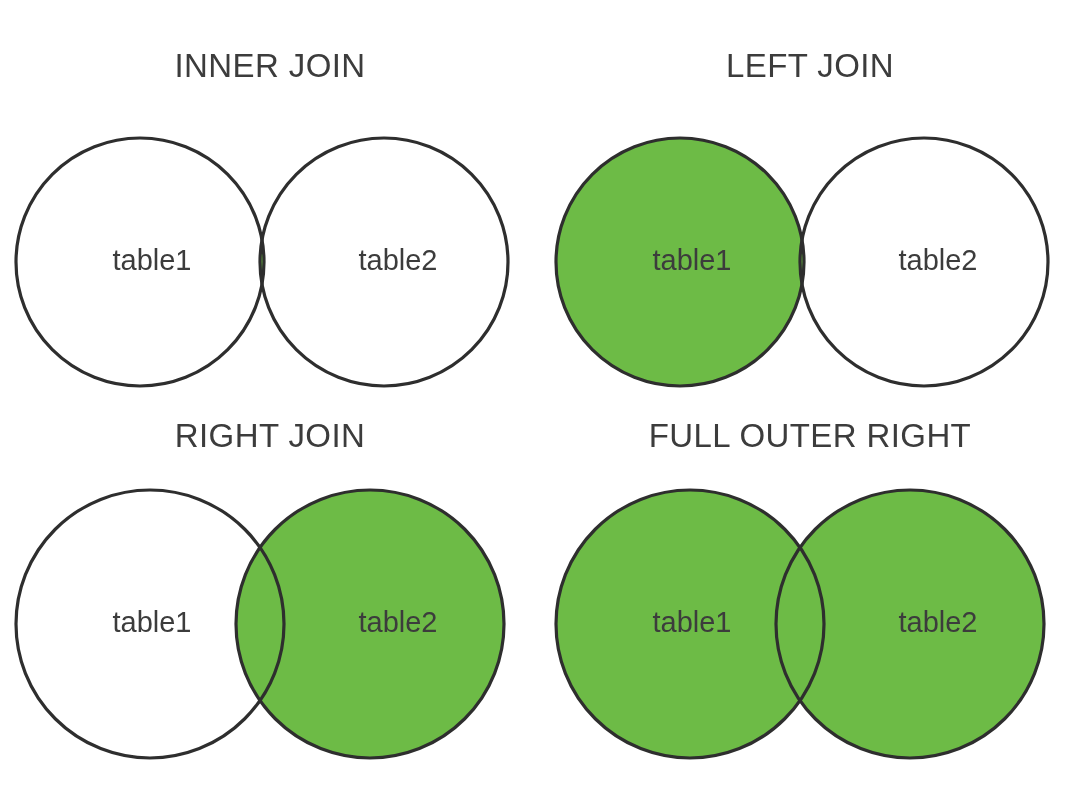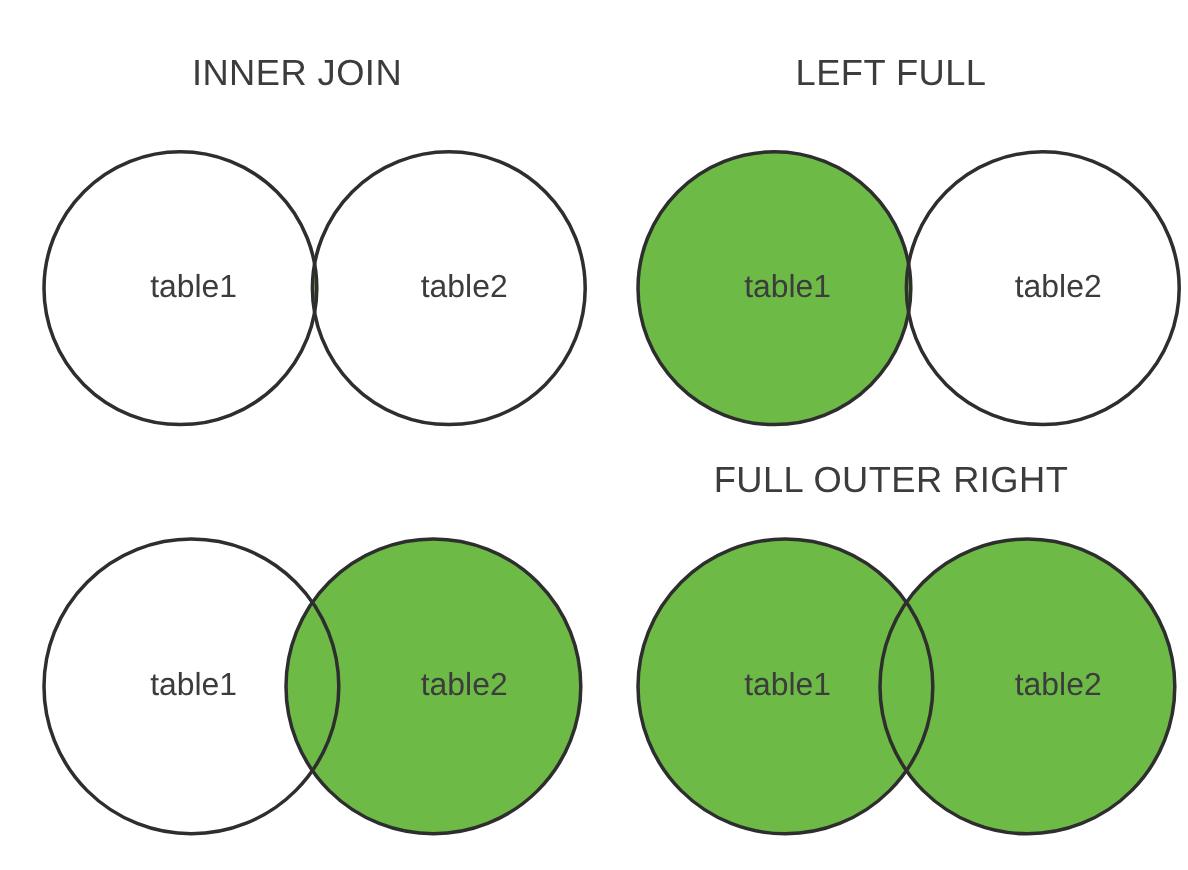--- a/index.html
+++ b/index.html
@@ -25,21 +25,20 @@
     font-size:33px;
     letter-spacing:0.4px;
     color:#3c3c3c;
     font-weight:400;
     white-space:nowrap;
   }
   .venn-wrap{
     position:absolute;
     left:0;top:0;
     width:540px;
-    padding-left:24px;
   }
   .venn-svg{display:block;}
   .circle-label{
     font-family:"Liberation Sans", sans-serif;
     font-size:29px;
     fill:#3c3c3c;
     text-anchor:middle;
     dominant-baseline:middle;
   }
 </style>
@@ -63,34 +62,35 @@
         </g>
         <circle cx="140" cy="152" r="124" fill="none" stroke="#2e2e2e" stroke-width="3.2"></circle>
         <circle cx="384" cy="152" r="124" fill="none" stroke="#2e2e2e" stroke-width="3.2"></circle>
         <text class="circle-label" x="152" y="152">table1</text>
         <text class="circle-label" x="398" y="152">table2</text>
       </svg>
     </div>
   </div>
 
   <div class="panel" style="left:540px;top:0px;height:410px;">
-    <div class="panel-title" style="top:47px;">LEFT FULL</div>
+    <div class="panel-title" style="top:47px;">LEFT JOIN</div>
     <div class="venn-wrap" style="top:110px;">
       <svg class="venn-svg" width="540" height="300" viewBox="0 0 540 300" xmlns="http://www.w3.org/2000/svg">
 
         <circle cx="140" cy="152" r="124" fill="#6dbb46"></circle>
         <circle cx="140" cy="152" r="124" fill="none" stroke="#2e2e2e" stroke-width="3.2"></circle>
         <circle cx="384" cy="152" r="124" fill="none" stroke="#2e2e2e" stroke-width="3.2"></circle>
         <text class="circle-label" x="152" y="152">table1</text>
         <text class="circle-label" x="398" y="152">table2</text>
       </svg>
     </div>
   </div>
 
   <div class="panel" style="left:0px;top:400px;height:391px;">
+    <div class="panel-title" style="top:17px;">RIGHT JOIN</div>
     <div class="venn-wrap" style="top:72px;">
       <svg class="venn-svg" width="540" height="310" viewBox="0 0 540 310" xmlns="http://www.w3.org/2000/svg">
 
         <circle cx="370" cy="152" r="134" fill="#6dbb46"></circle>
         <circle cx="150" cy="152" r="134" fill="none" stroke="#2e2e2e" stroke-width="3.2"></circle>
         <circle cx="370" cy="152" r="134" fill="none" stroke="#2e2e2e" stroke-width="3.2"></circle>
         <text class="circle-label" x="152" y="152">table1</text>
         <text class="circle-label" x="398" y="152">table2</text>
       </svg>
     </div>

